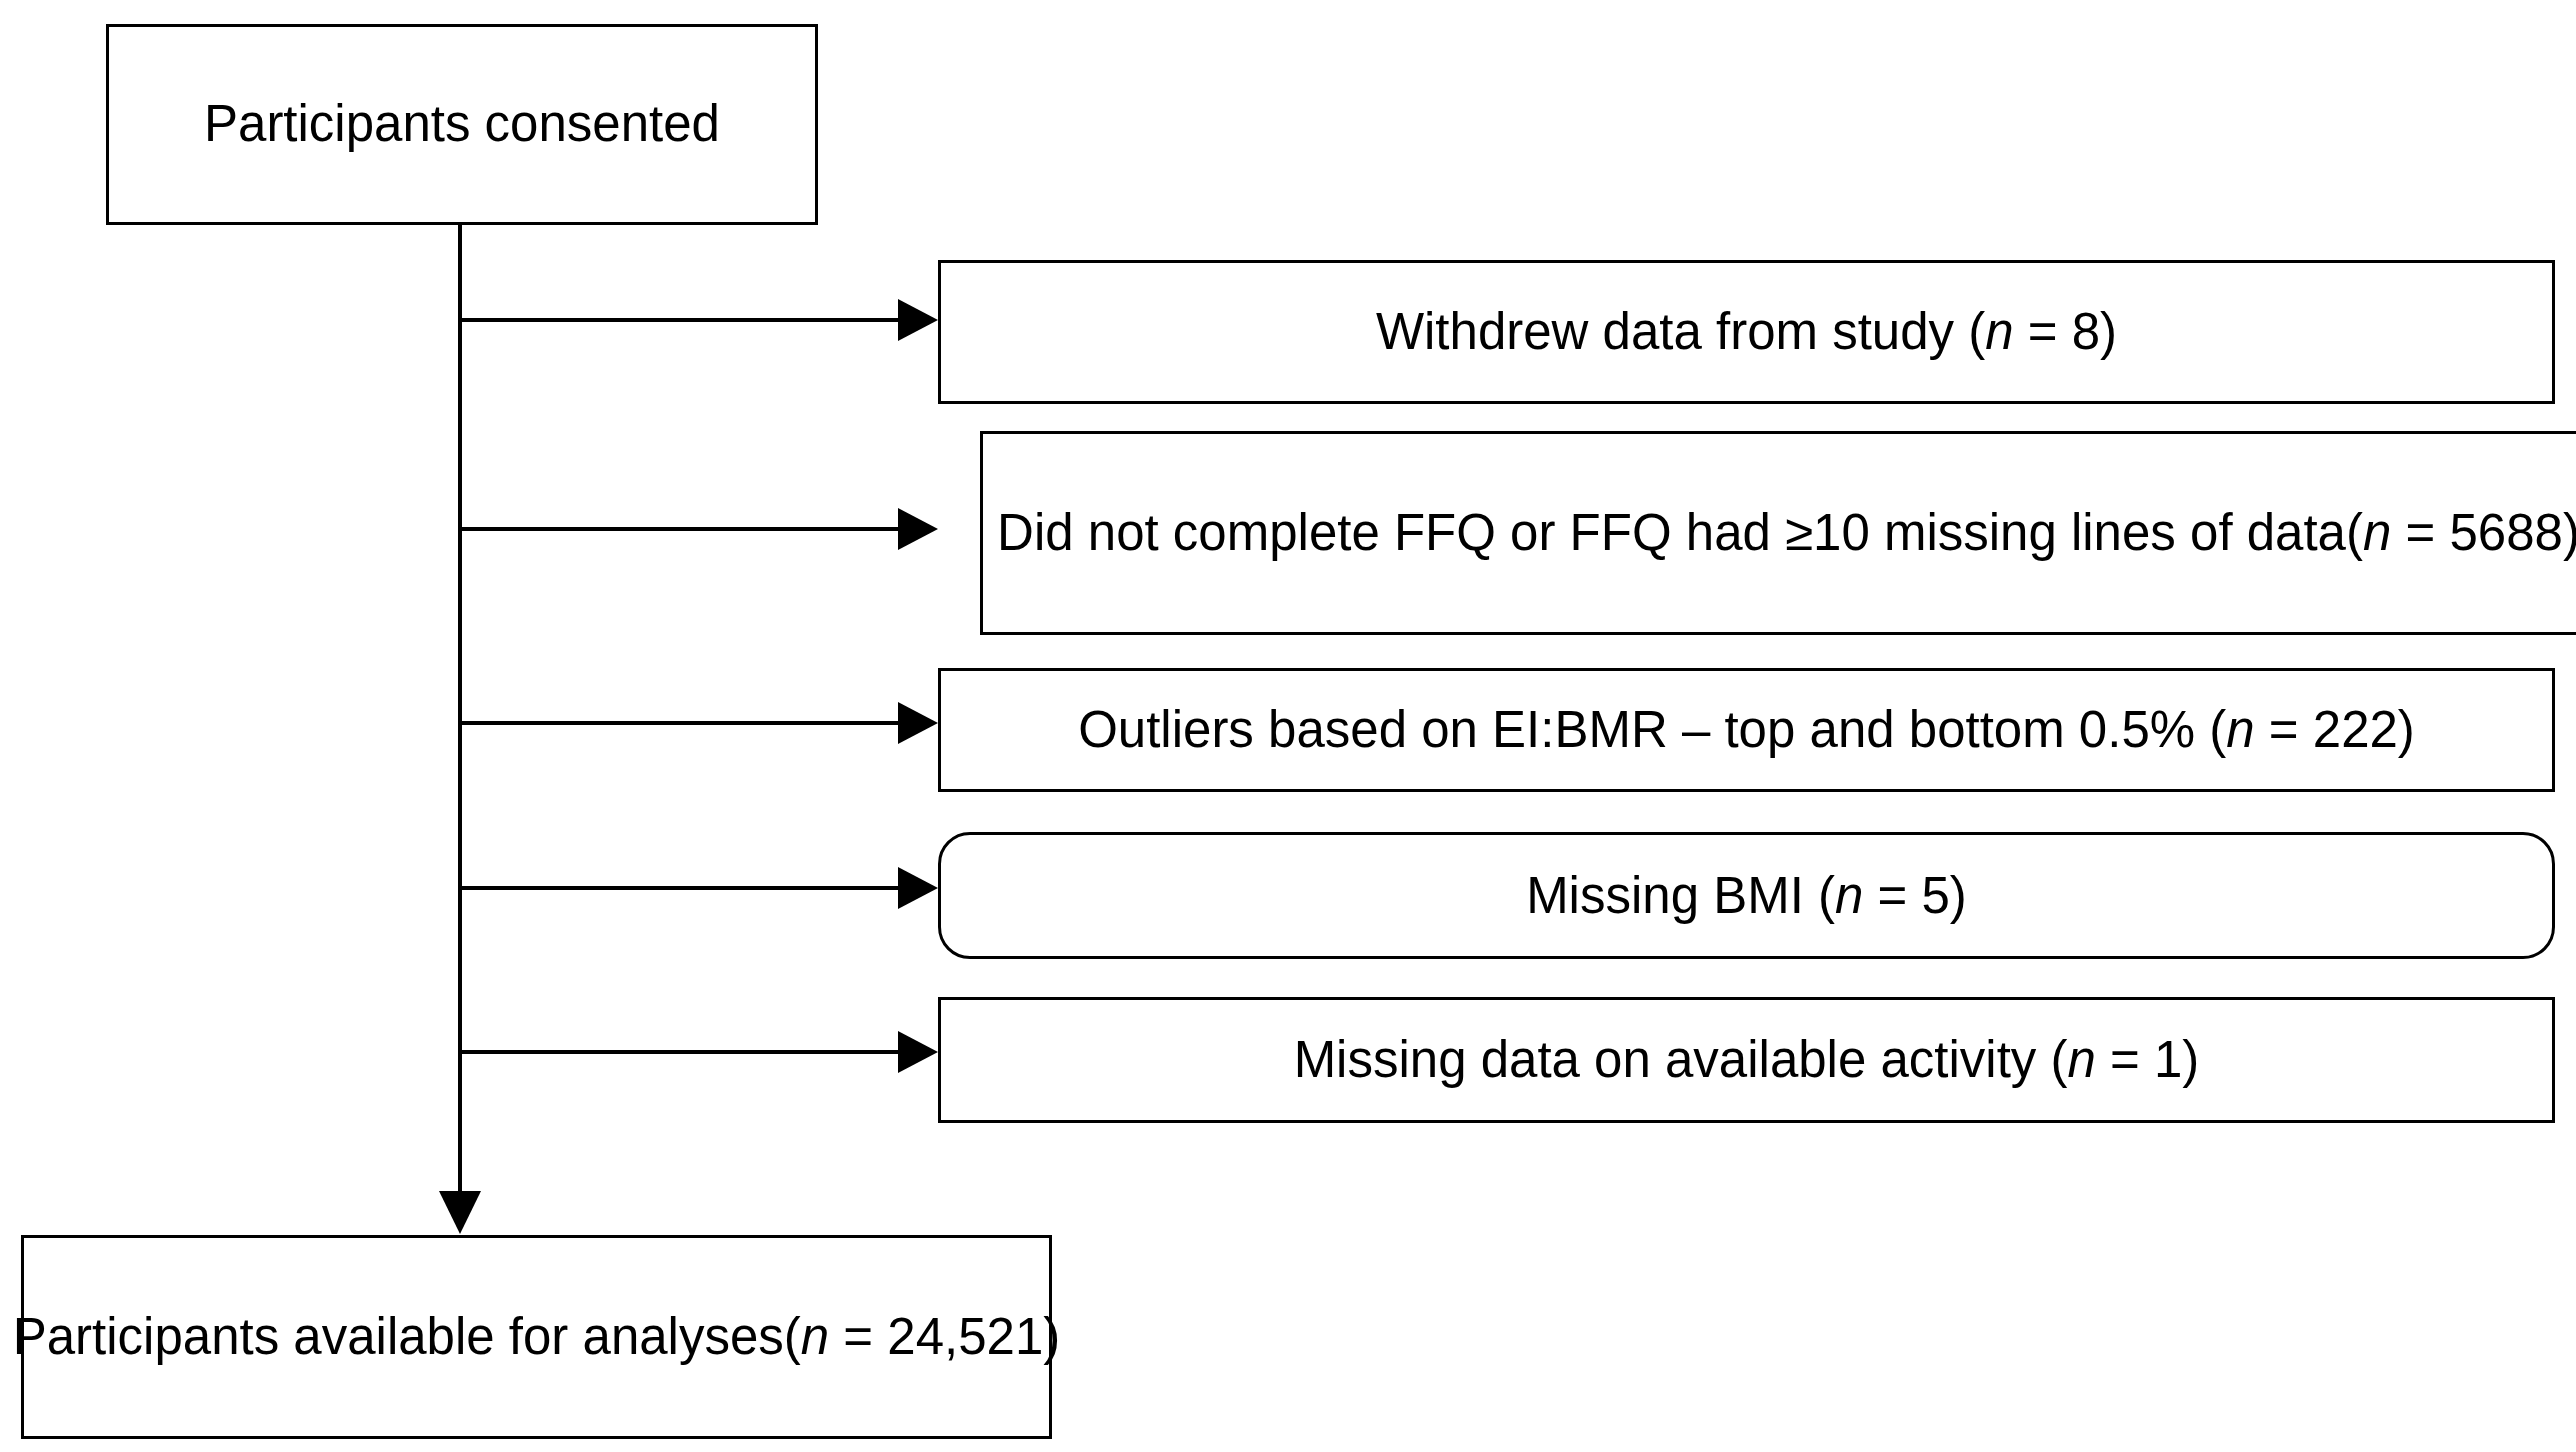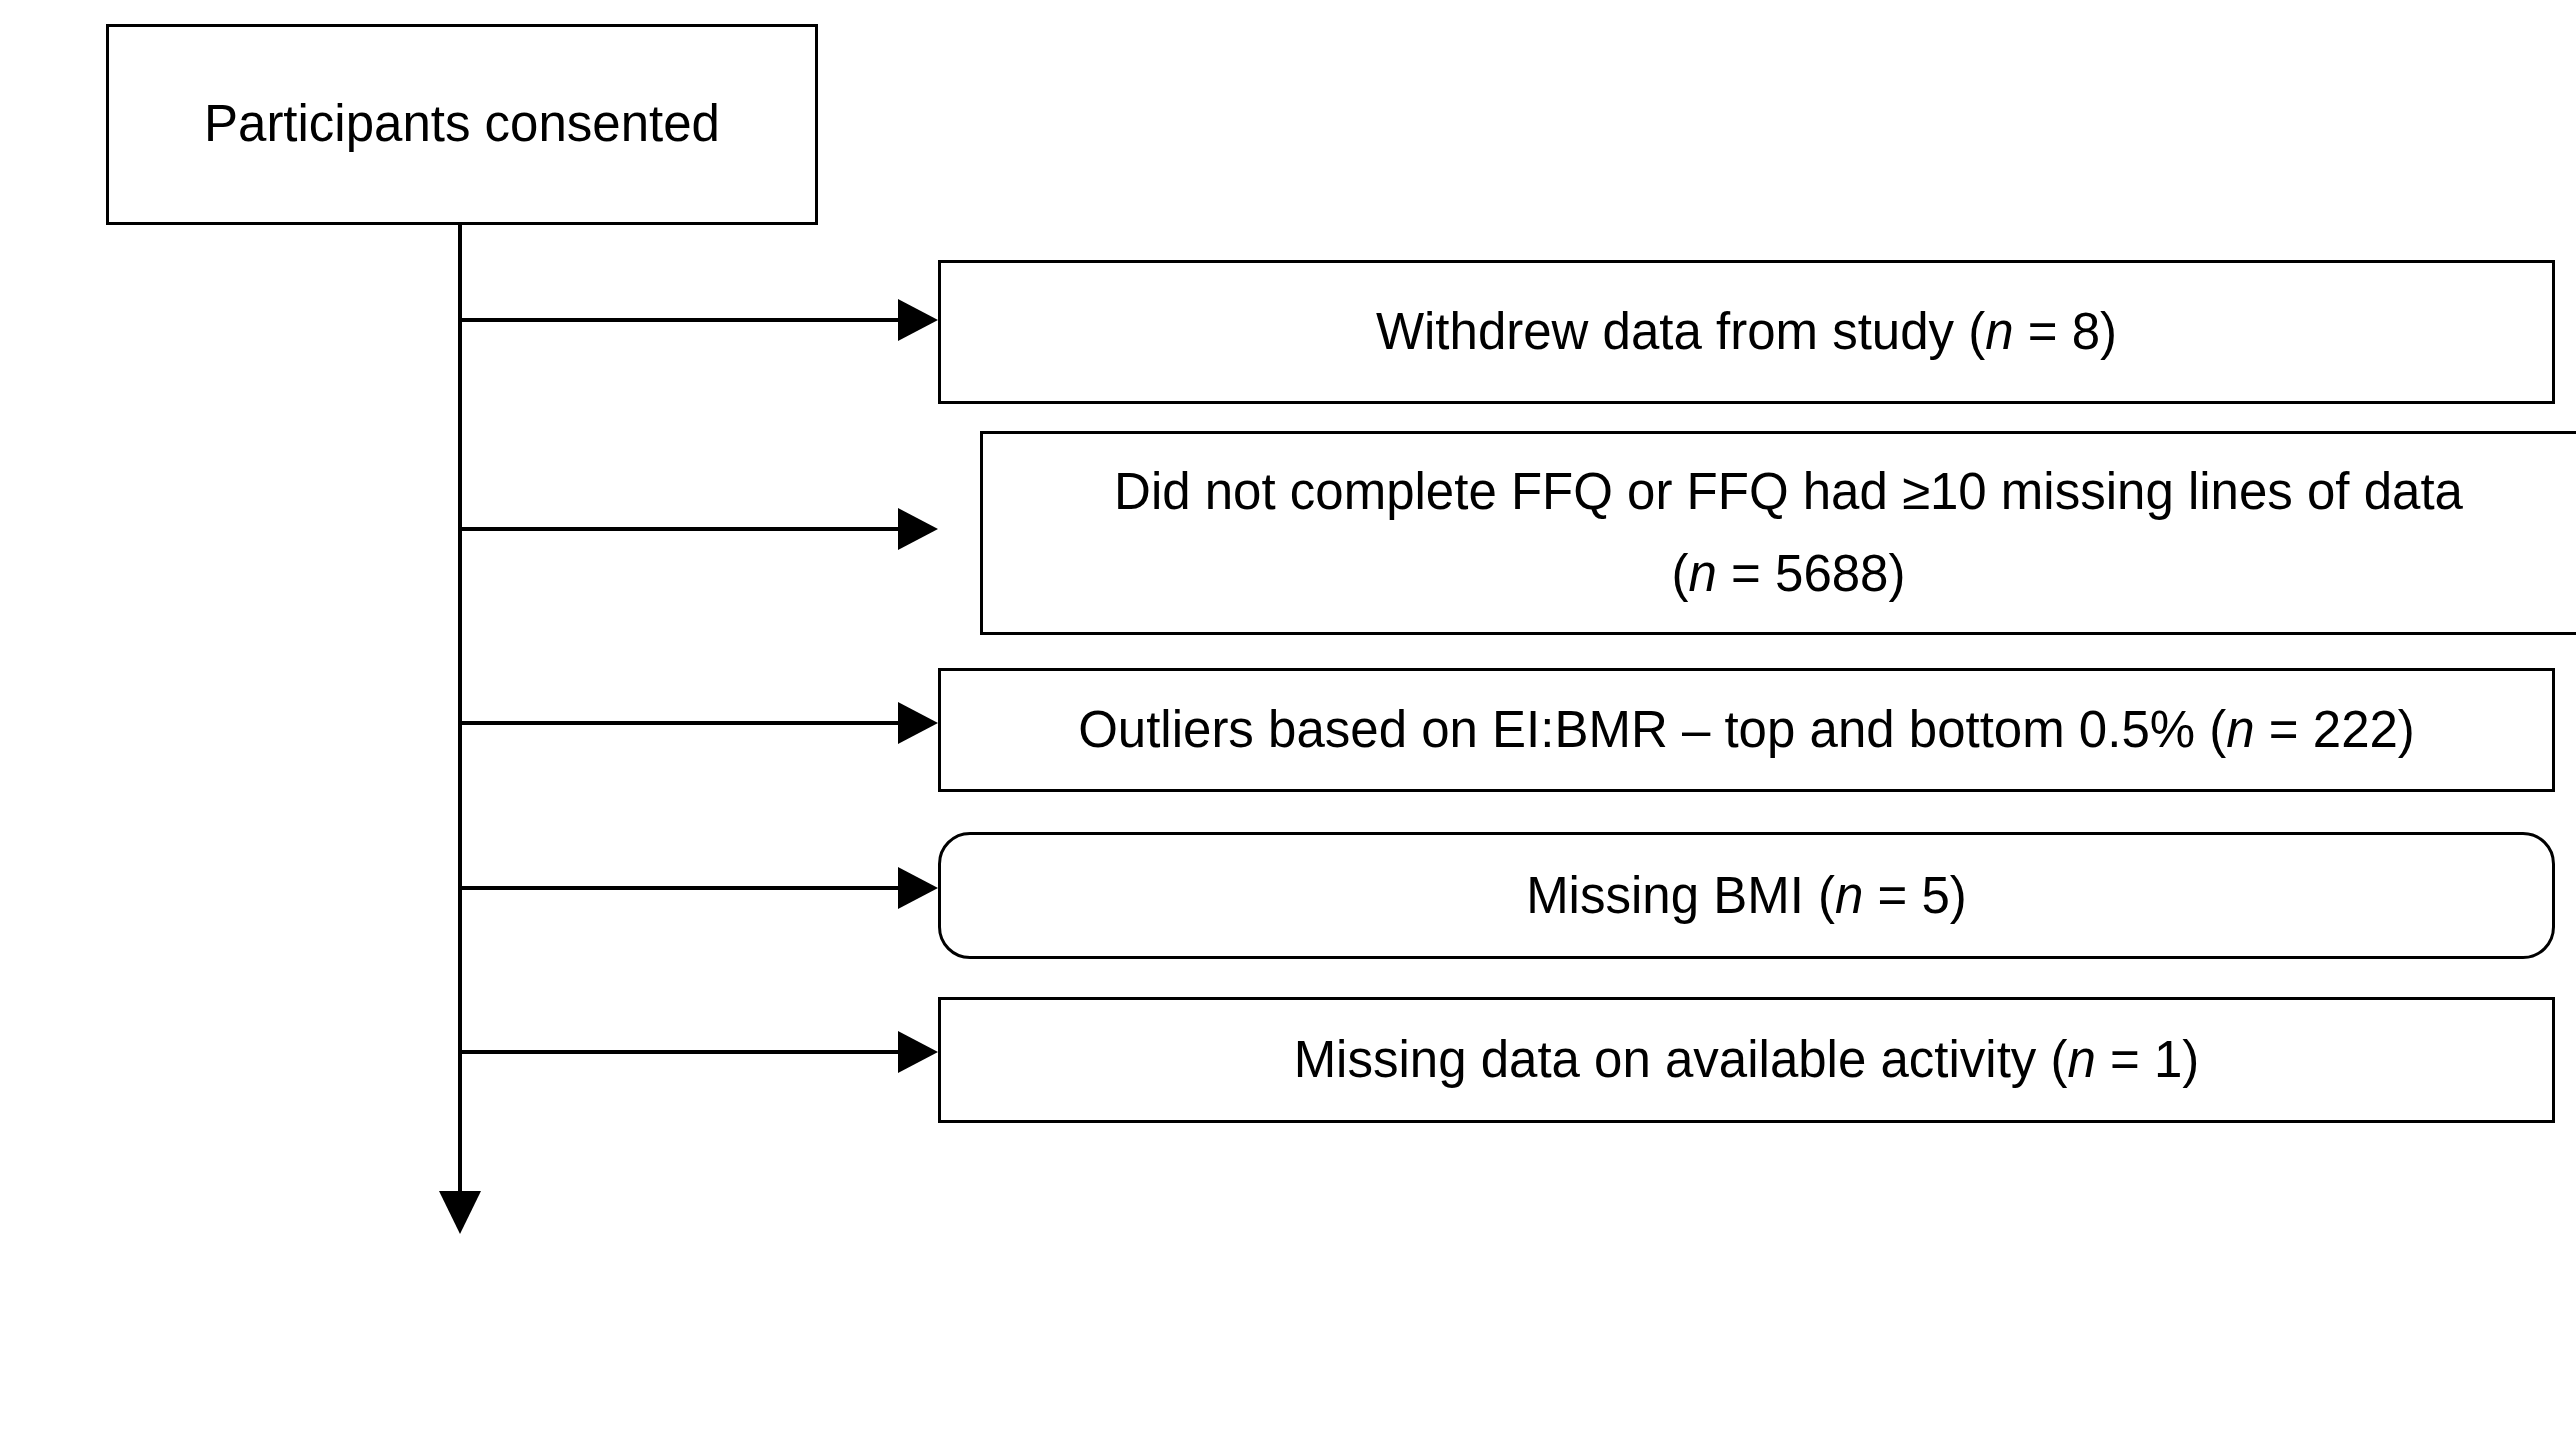--- a/index.html
+++ b/index.html
@@ -11,21 +11,20 @@
     font-family: "Liberation Sans", "DejaVu Sans", sans-serif;
     color: #000000;
     overflow: hidden;
   }
   .box {
     position: absolute;
     box-sizing: border-box;
     border: 3.6px solid #000000;
     background: #ffffff;
     display: flex;
-    flex-direction: column;
     align-items: center;
     justify-content: center;
     text-align: right;
     font-size: 51px;
     line-height: 1.6;
   }
   .line { white-space: nowrap; }
   .it { font-style: italic; }
   .vline {
     position: absolute;
@@ -107,15 +106,23 @@
       <span>Missing BMI (</span><span class="it">n</span><span> = 5)</span>
     </div>
   </div>
 
   <div class="box" style="left:938px; top:997px; width:1617px; height:126px;">
     <div class="line">
       <span>Missing data on available activity (</span><span class="it">n</span><span> = 1)</span>
     </div>
   </div>
 
+  <div class="box" style="left:21px; top:1235px; width:1031px; height:204px;">
+    <div class="line">
+      <span>Participants available for analyses</span>
+    </div>
+    <div class="line">
+      <span>(</span><span class="it">n</span><span> = 24,521)</span>
+    </div>
+  </div>
 
 </div>
 
 
 </body></html>

